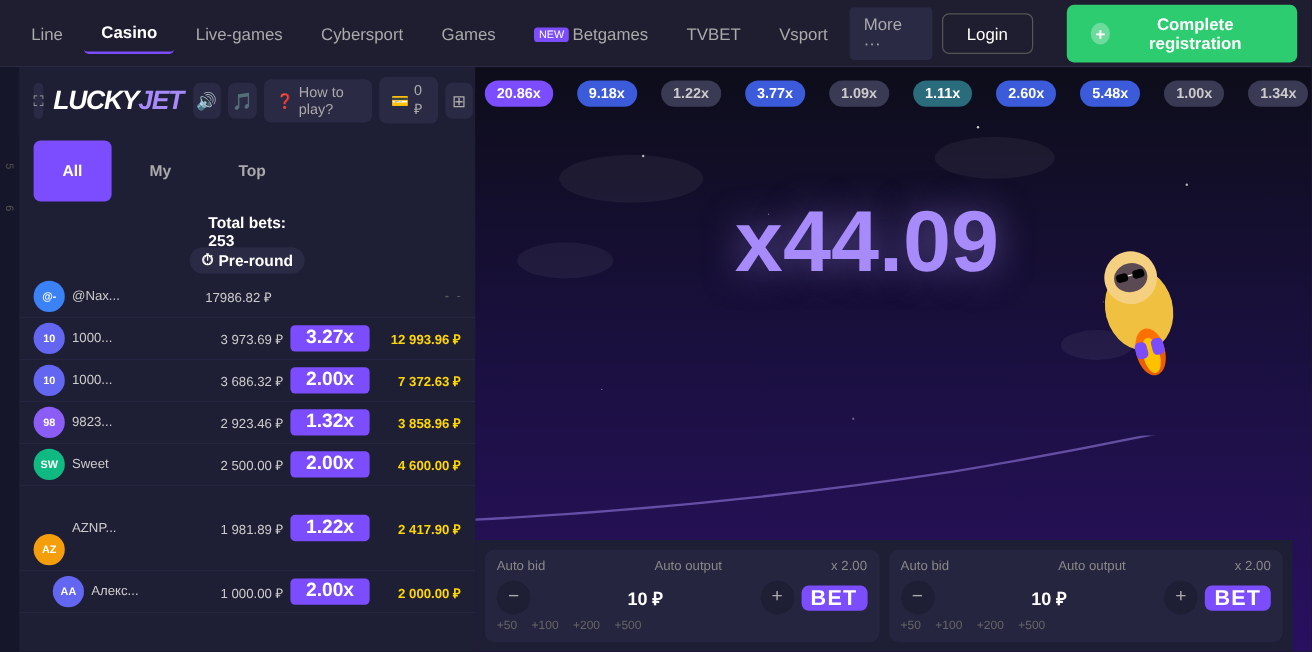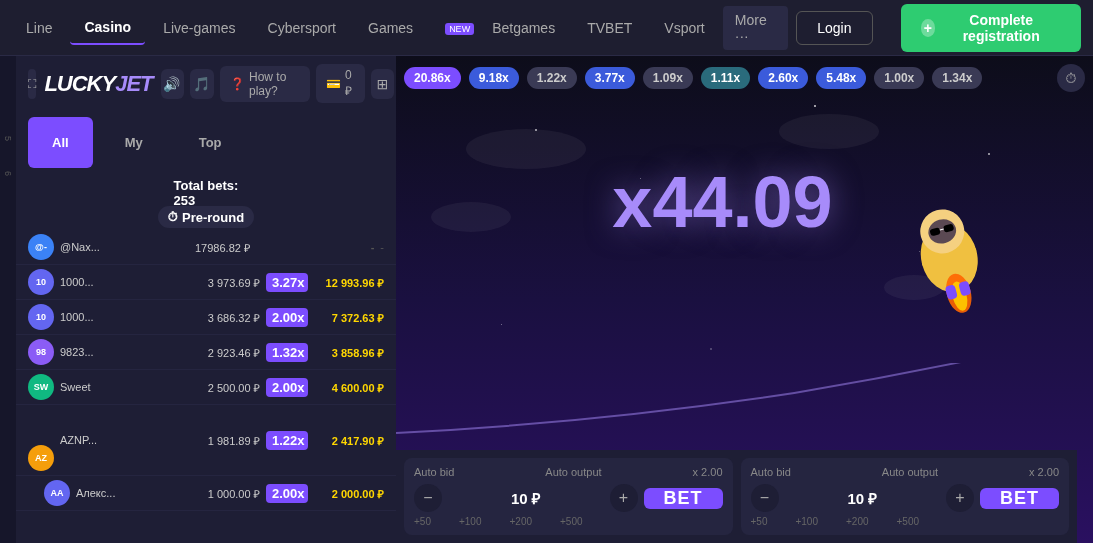--- a/index.html
+++ b/index.html
@@ -34,21 +34,21 @@
       color: #fff;
       font-weight: bold;
       border-bottom: 2px solid #7c4dff;
     }
     .nav-new-badge {
       background: #7c4dff;
       color: #fff;
       font-size: 9px;
       padding: 1px 4px;
       border-radius: 3px;
-      margin-right: 18px;
+      margin-right: 3px;
       vertical-align: middle;
     }
     .nav-more {
       background: #2a2a45;
       border-radius: 4px;
       padding: 6px 12px;
       font-size: 14px;
       color: #aaa;
       cursor: pointer;
     }
@@ -240,41 +240,41 @@
       flex-shrink: 0;
       color: #fff;
     }
     .bet-user { color: #ccc; flex: 1; min-width: 0; overflow: hidden; text-overflow: ellipsis; white-space: nowrap; }
     .bet-amount { color: #ccc; width: 65px; text-align: right; font-size: 11px; }
     .bet-mult {
       background: #7c4dff;
       color: #fff;
       border-radius: 4px;
       padding: 2px 6px;
-      font-size: 13px;
+      font-size: 16px;
       font-weight: bold;
-      width: 42px;
+      width: 66px;
       text-align: center;
     }
     .bet-mult.empty { background: transparent; color: #555; }
     .bet-win { color: #ffd700; font-weight: bold; width: 70px; text-align: right; font-size: 11px; }
     .bet-dash { color: #555; }
 
     
     .game-canvas {
       flex: 1;
       background: linear-gradient(180deg, #0d0d1a 0%, #1a1040 50%, #2a1060 100%);
       position: relative;
       overflow: hidden;
     }
 
     
     .mult-row {
       display: flex;
-      gap: 8px;
+      gap: 20px;
       padding: 8px 8px 4px;
       flex-wrap: nowrap;
       overflow: hidden;
       align-items: center;
     }
     .mult-btn {
       border-radius: 12px;
       padding: 4px 10px;
       font-size: 12px;
       font-weight: bold;
@@ -373,39 +373,39 @@
       flex-shrink: 0;
     }
     .bet-value {
       flex: 1;
       text-align: center;
       font-size: 15px;
       font-weight: bold;
     }
     .bet-quick-btns {
       display: flex;
-      gap: 20px;
+      gap: 4px;
       margin-top: 4px;
       font-size: 10px;
       color: #666;
       align-items: flex-end;
     }
     .bet-quick-btn {
       cursor: pointer;
       color: #666;
     }
     .bet-action-btn {
       background: #7c4dff;
       color: #fff;
       border: none;
       border-radius: 6px;
       font-size: 18px;
       font-weight: 900;
       cursor: pointer;
-      padding: 0 20px;
+      padding: 0 8px;
       letter-spacing: 1px;
     }
 
     
     .star {
       position: absolute;
       background: #fff;
       border-radius: 50%;
     }
   </style>

